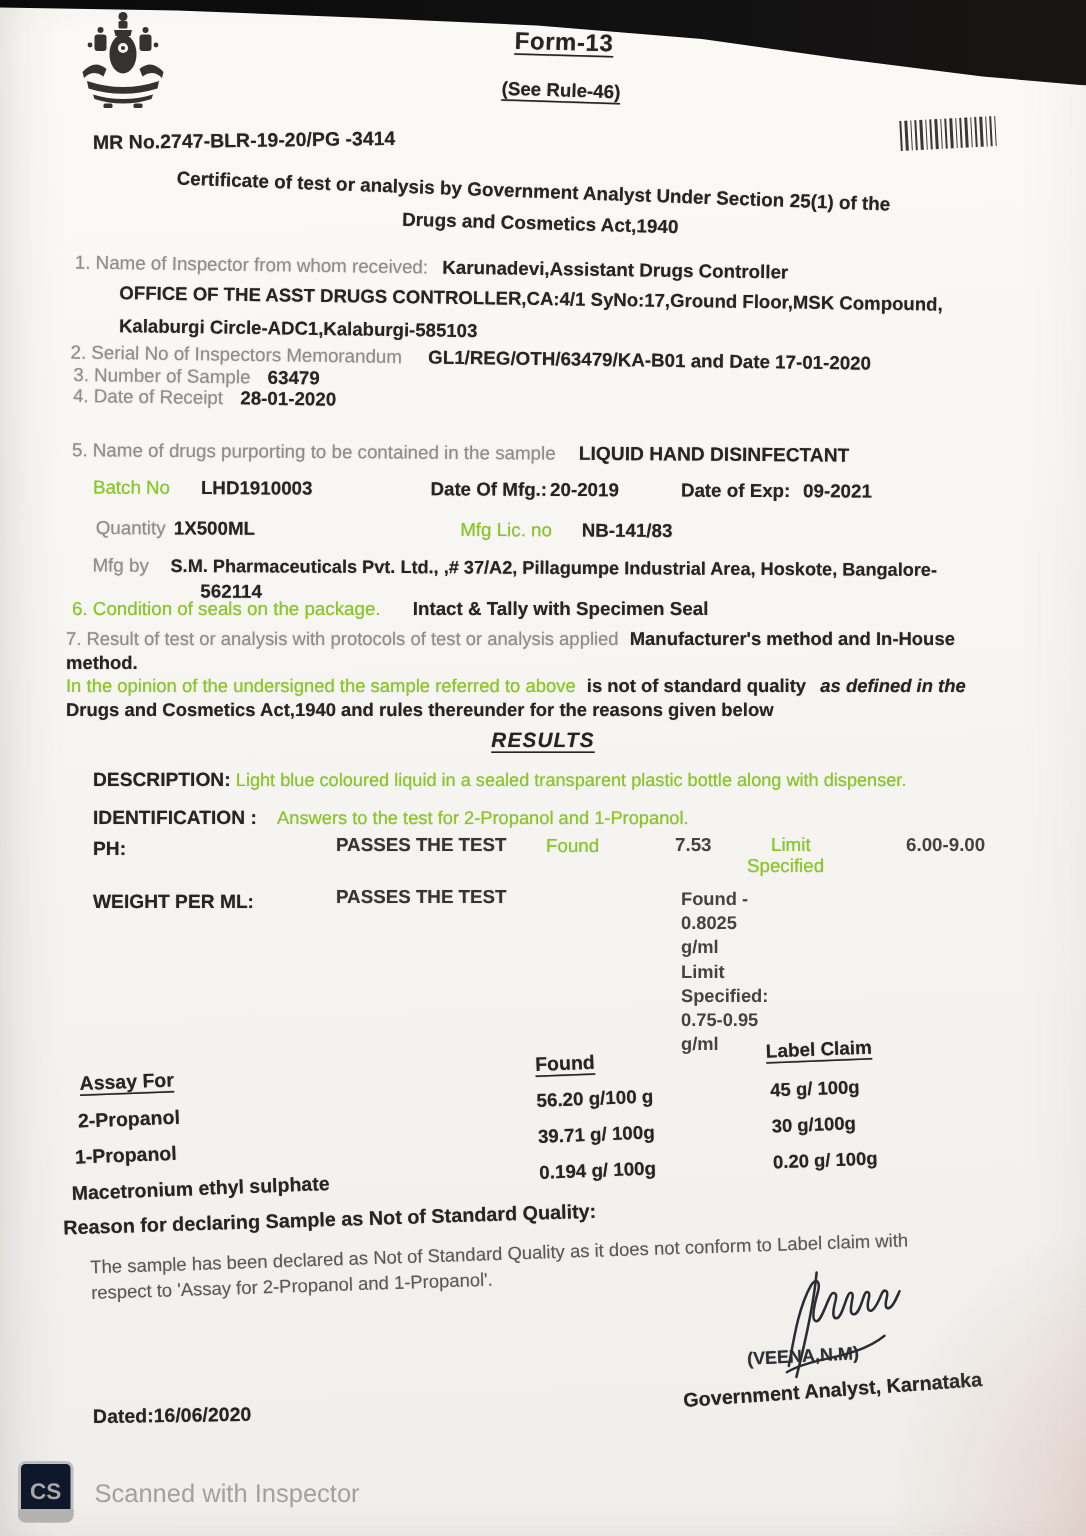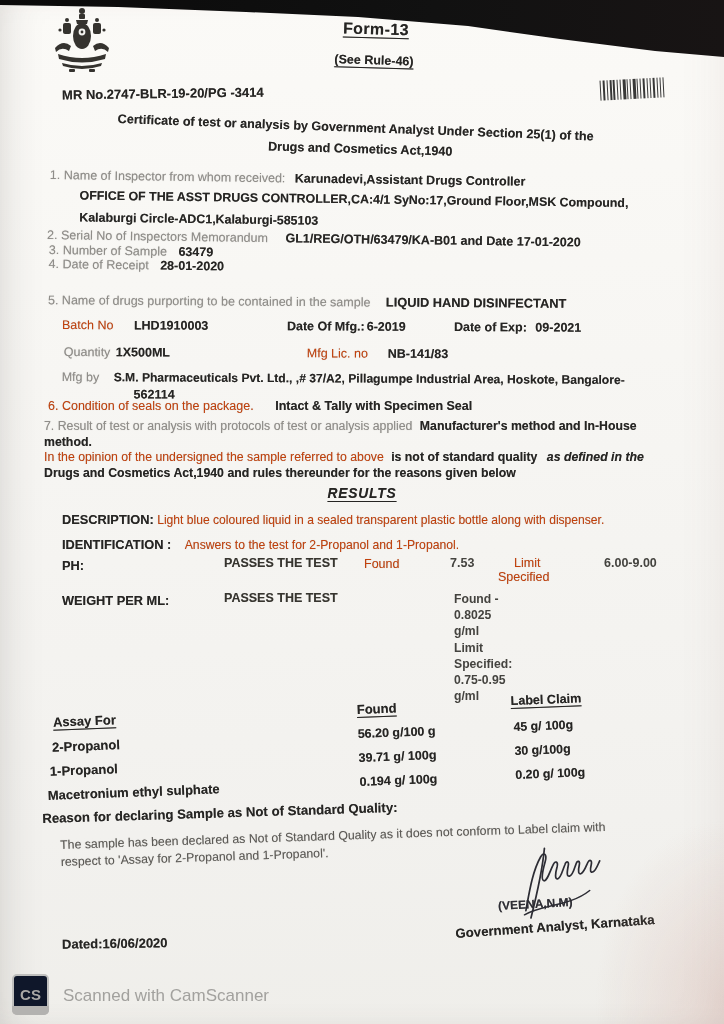--- a/index.html
+++ b/index.html
@@ -10,21 +10,21 @@
          box-shadow:inset 26px 0 50px -36px rgba(60,55,50,.28), inset -20px 0 60px -40px rgba(140,100,95,.22);}
   .black-wedge{position:absolute;top:0;left:0;width:724px;height:70px;
          background:linear-gradient(90deg,#0a0a0a,#111 60%,#181414);
          clip-path:polygon(0 0,724px 0,724px 57px,655px 51px,560px 39px,468px 26px,358px 17px,246px 12px,118px 7px,0 5px);}
   .doc{position:absolute;inset:0;filter:blur(0.25px);}
   .abs{position:absolute;white-space:nowrap;}
   .v{font-weight:700;color:#262523;text-shadow:0 0 .6px rgba(30,30,30,.5);}
   .sb{font-weight:600;color:#37352f;text-shadow:0 0 .6px rgba(40,40,40,.4);}
   .mid{font-weight:600;color:#44433f;}
   .lbl{font-weight:400;color:#8f8d89;text-shadow:0 0 .8px rgba(130,128,124,.5);}
-  .lbl2{font-weight:500;color:#c2410c;text-shadow:0 0 .7px rgba(110,108,104,.45);}
+  .lbl2{font-weight:500;color:#84cc16;text-shadow:0 0 .7px rgba(110,108,104,.45);}
   .u{text-decoration:underline;text-underline-offset:3px;}
   .it{font-style:italic;}
   .doc{font-size:12.5px;}
   .center{left:0;right:0;text-align:center;}
   .barcode{width:64px;height:20px;opacity:.88;filter:blur(.4px);
     background:repeating-linear-gradient(90deg,#1d1d1d 0 1.5px,transparent 1.5px 3px,#1d1d1d 3px 5.5px,transparent 5.5px 7px,#1d1d1d 7px 8px,transparent 8px 10px);}
   .cs-logo{width:33px;height:37px;border:2px solid #bfbfbd;border-radius:5px;background:#0f172a;
     display:flex;align-items:center;justify-content:center;font-weight:700;font-size:15px;color:#a9a8a6;position:relative;}
   .cs-logo::after{content:"";position:absolute;left:-2px;right:-2px;bottom:-2px;height:9px;background:#b3b2b0;
     border-radius:0 0 5px 5px;}
@@ -100,21 +100,21 @@
 
     <div class="abs" style="left:48px;top:294px;transform:rotate(0.4deg);">
       <span class="lbl">5. Name of drugs purporting to be contained in the sample</span>
       <span class="v" style="margin-left:12px;font-size:12.8px;">LIQUID HAND DISINFECTANT</span>
     </div>
 
     <div class="abs" style="left:62px;top:318px;width:640px;height:90px;transform:rotate(0.3deg);transform-origin:left top;">
       <div class="abs lbl2" style="left:0;top:0;">Batch No</div>
       <div class="abs v" style="left:72px;top:0;">LHD1910003</div>
       <div class="abs" style="left:225px;top:0;">
-        <span class="v">Date Of Mfg.:</span><span class="v" style="margin-left:2px;">6-2019</span>
+        <span class="v">Date Of Mfg.:</span><span class="v" style="margin-left:2px;">20-2019</span>
       </div>
       <div class="abs" style="left:392px;top:0;">
         <span class="v">Date of Exp:</span>
         <span class="v" style="margin-left:5px;">09-2021</span>
       </div>
       <div class="abs lbl" style="left:2px;top:27px;">Quantity</div>
       <div class="abs v" style="left:54px;top:27px;">1X500ML</div>
       <div class="abs lbl2" style="left:245px;top:27px;">Mfg Lic. no</div>
       <div class="abs v" style="left:326px;top:27px;">NB-141/83</div>
       <div class="abs lbl" style="left:0;top:52px;">Mfg  by</div>
@@ -211,17 +211,17 @@
     </div>
     <div class="abs v" style="left:498px;top:897px;font-size:12px;color:#2e2e35;transform:rotate(-3deg);">(VEENA,N.M)</div>
     <div class="abs v" style="left:455px;top:926px;font-size:13.2px;transform:rotate(-4deg);transform-origin:left top;">Government Analyst, Karnataka</div>
     <div class="abs v" style="left:62px;top:936px;font-size:13px;transform:rotate(-0.8deg);">Dated:16/06/2020</div>
 
     <div class="pink-corner"></div>
 
     <div class="abs cs-logo" style="left:12px;top:974px;">
       <span>CS</span>
     </div>
-    <div class="abs" style="left:63px;top:986px;font-size:17px;color:#a2a19e;">Scanned with CamScanner</div>
+    <div class="abs" style="left:63px;top:986px;font-size:17px;color:#a2a19e;">Scanned with Inspector</div>
   </div>
 
   <div class="black-wedge"></div>
 </div>
 
 </body></html>

